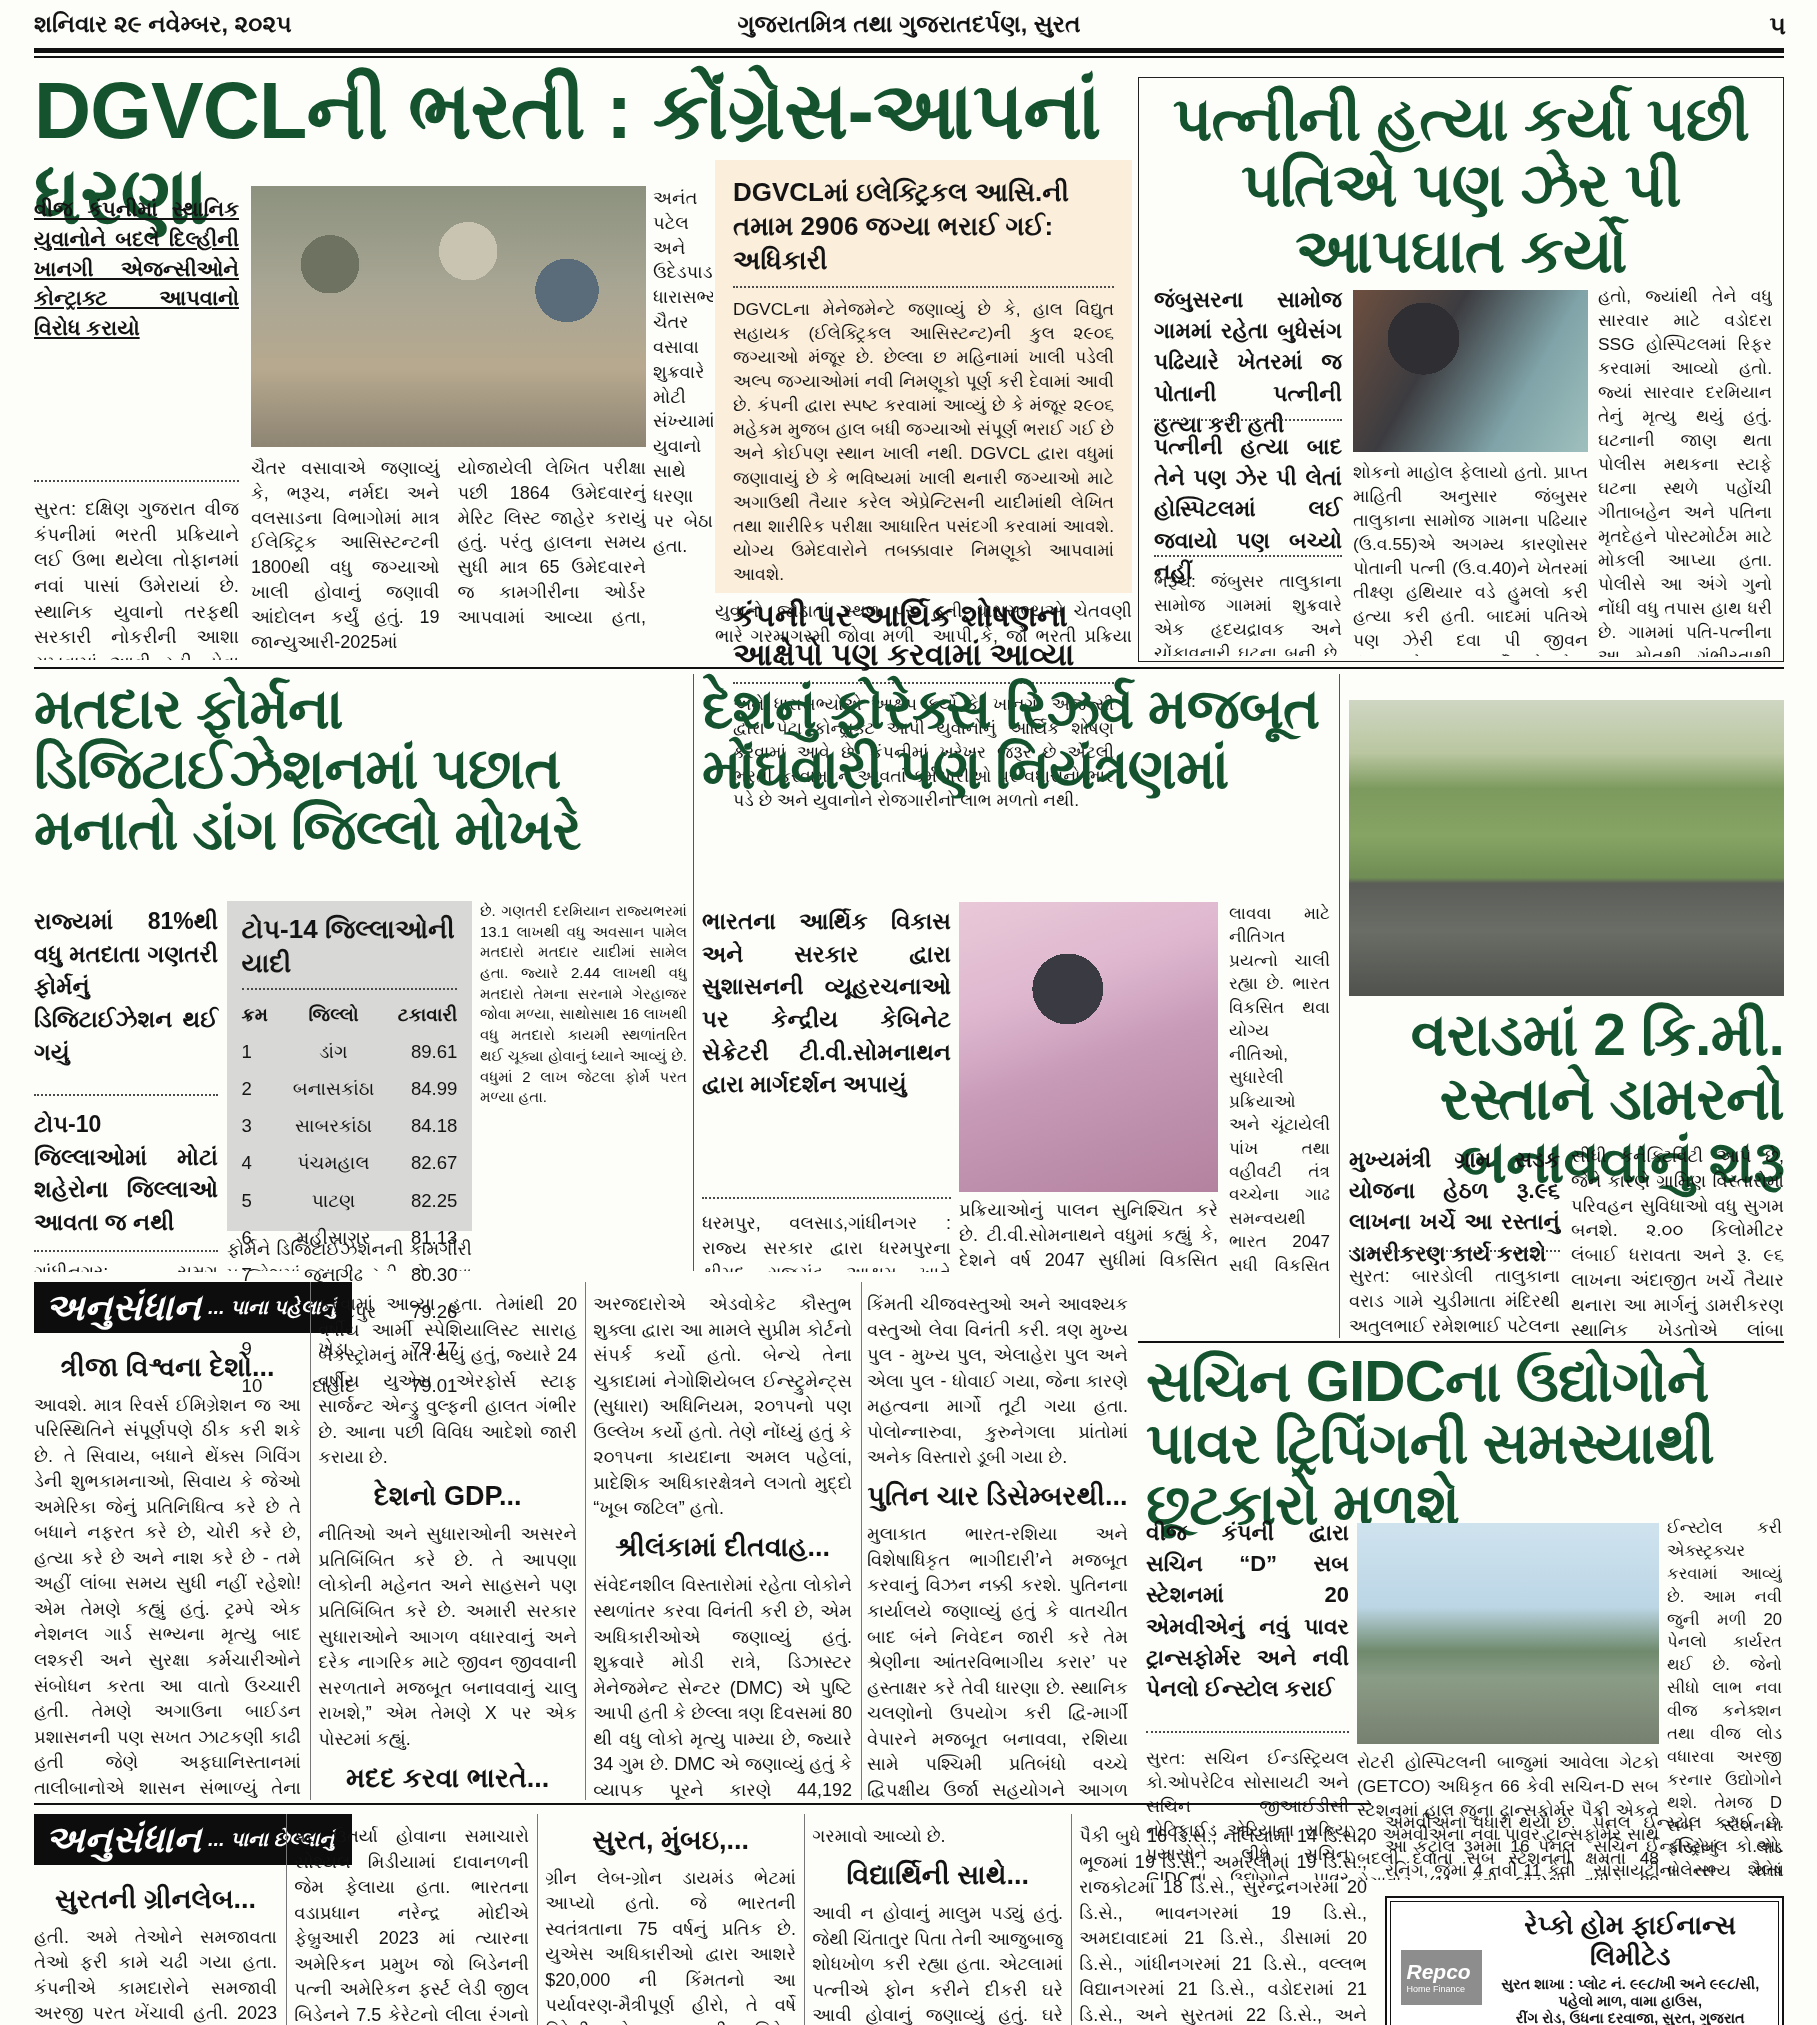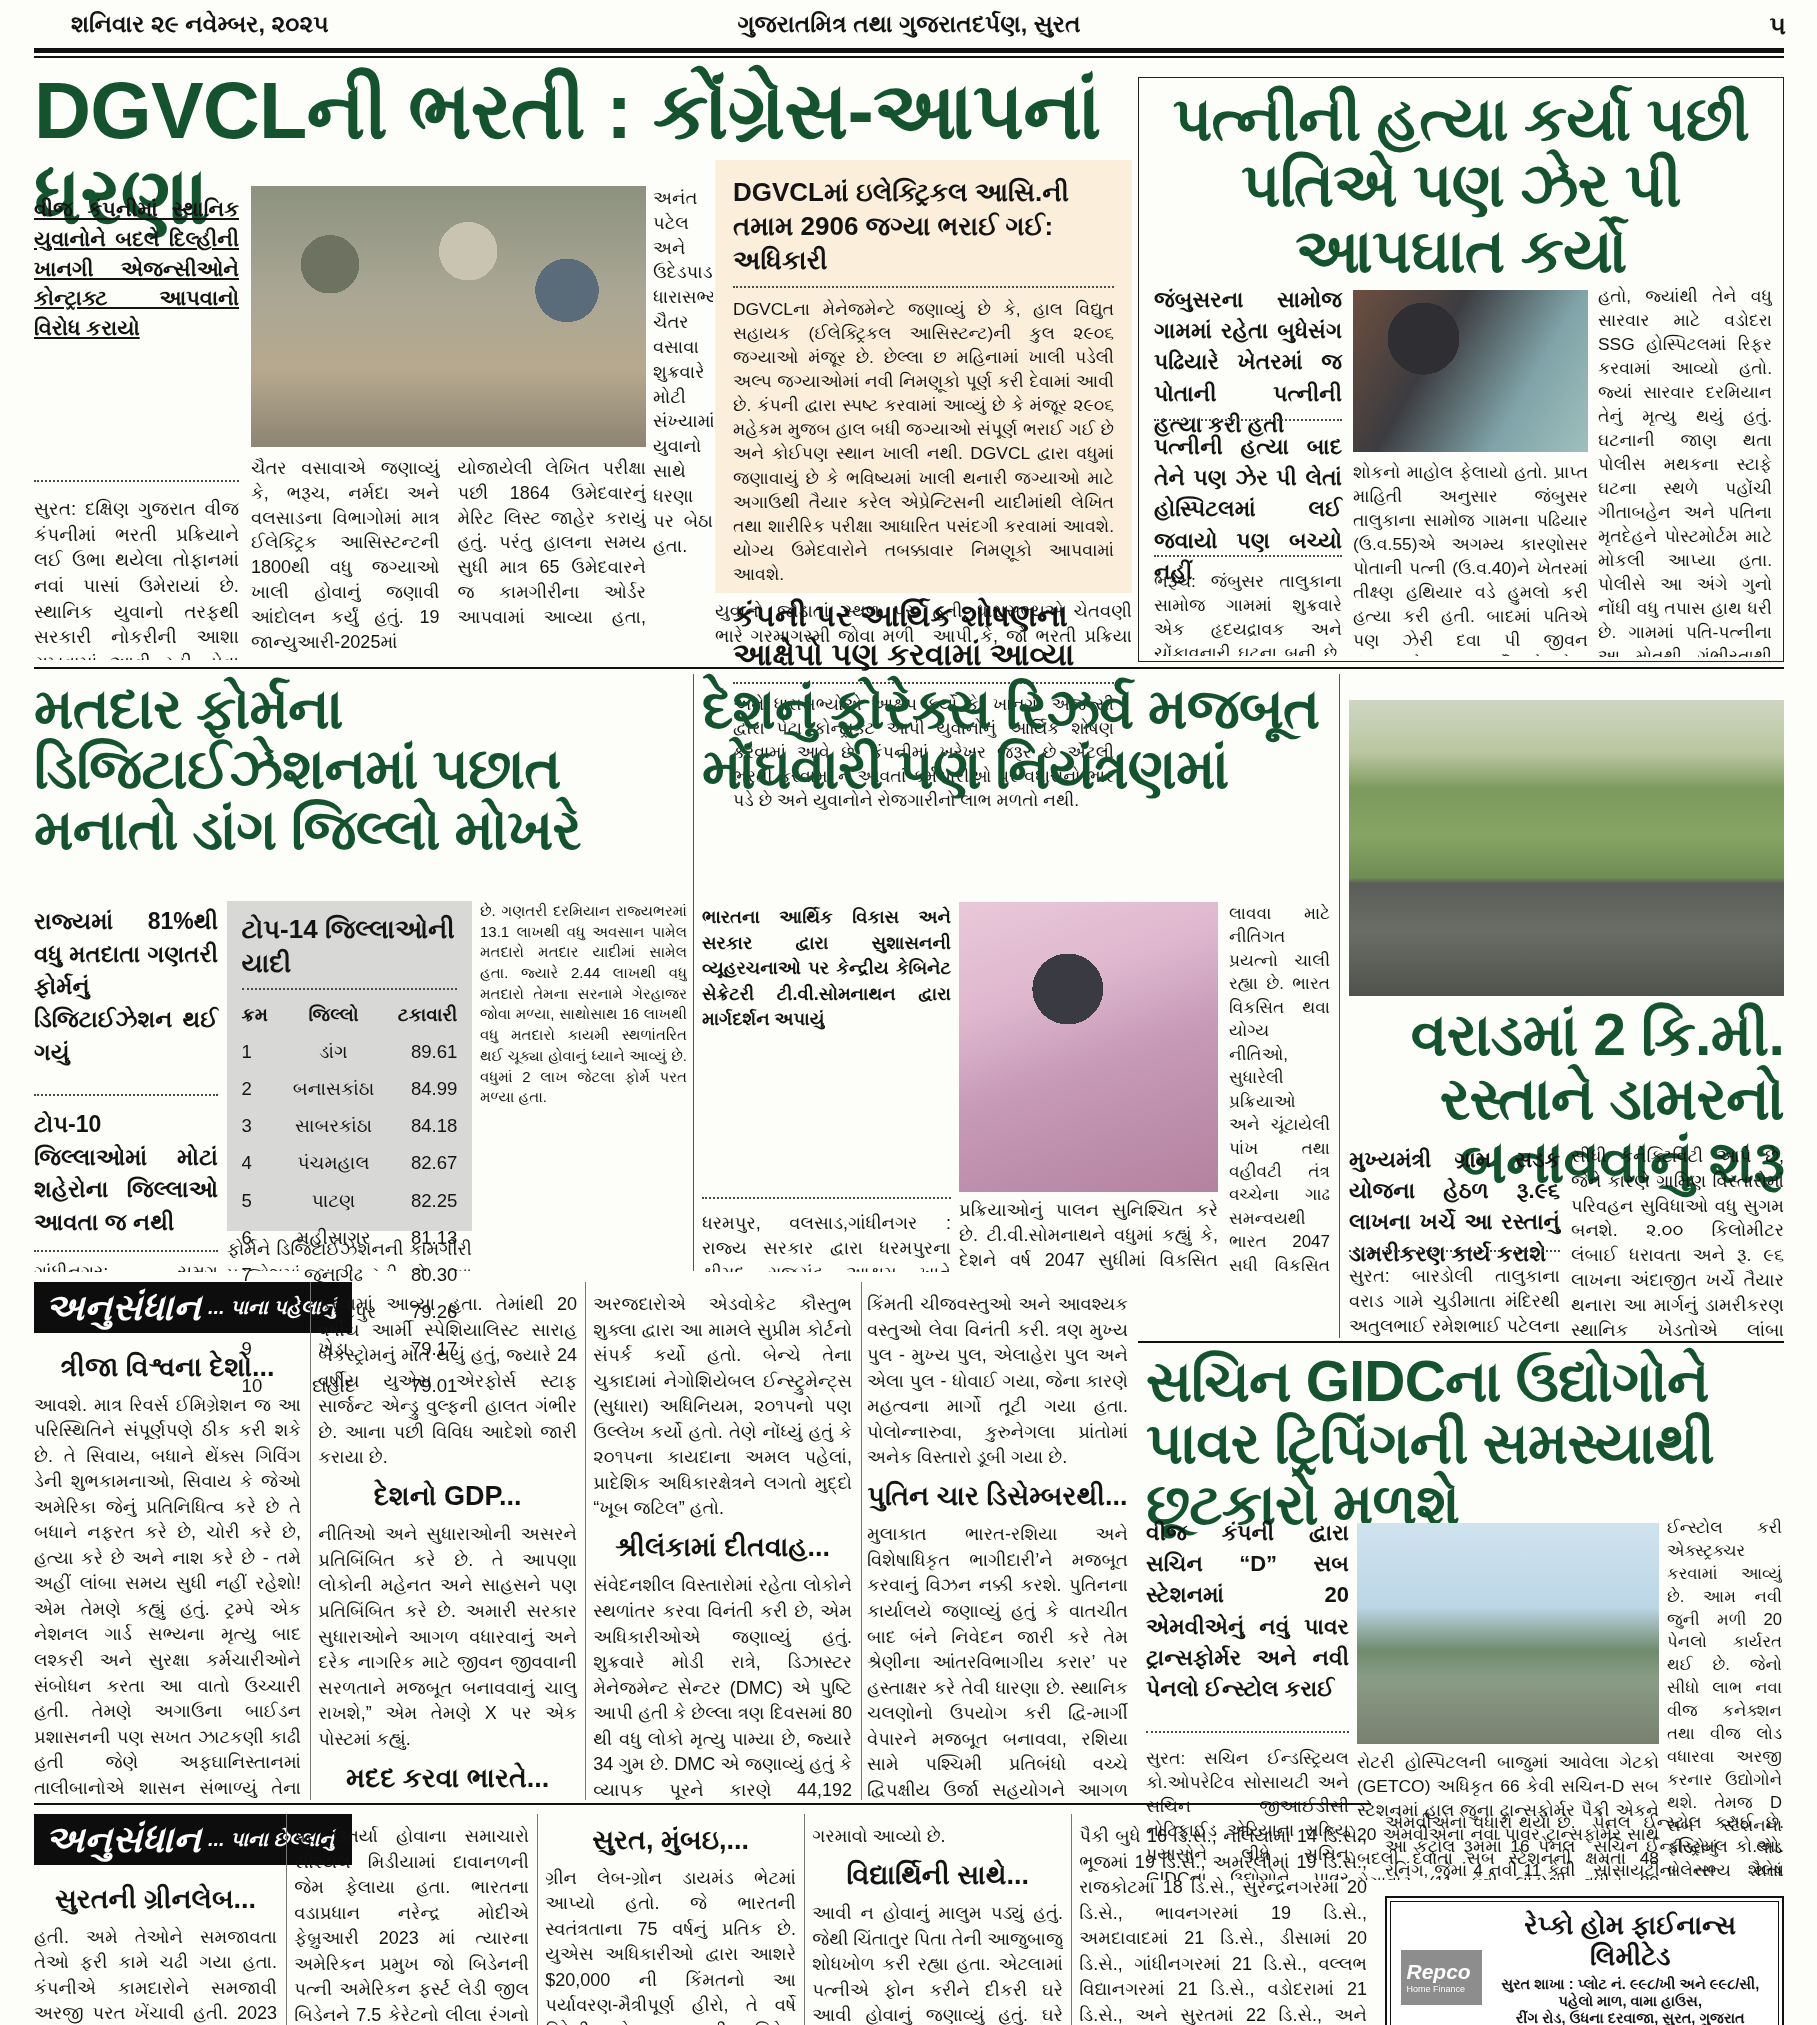--- a/index.html
+++ b/index.html
@@ -29,21 +29,21 @@
   .trow{display:flex;font-size:18.6px;line-height:2.0;}
   .trow .c1{width:45px;}
   .trow .c2{flex:1;text-align:center;}
   .trow .c3{width:77px;text-align:right;}
 </style>
 </head>
 <body>
 
 <div id="page">
 
-  <div class="abs b" style="left:34px;top:10.5px;width:486px;font-size:23.5px;margin-left:37px;">શનિવાર ૨૯ નવેમ્બર, ૨૦૨૫</div>
+  <div class="abs b" style="left:34px;top:10.5px;width:486px;font-size:23.5px;">શનિવાર ૨૯ નવેમ્બર, ૨૦૨૫</div>
   <div class="abs b ctr" style="left:585px;top:10.5px;width:648px;font-size:23.5px;">ગુજરાતમિત્ર તથા ગુજરાતદર્પણ, સુરત</div>
   <div class="abs b" style="left:1754px;top:10.5px;width:32px;font-size:25px;text-align:right;">૫</div>
   <div class="abs rule" style="left:34px;top:48px;width:1750px;height:4.9px;"></div>
   <div class="abs rule" style="left:34px;top:56px;width:1750px;height:1.6px;"></div>
 
   <div class="abs hl" style="left:34px;top:68px;width:1094px;font-size:79px;">DGVCLની ભરતી : કોંગ્રેસ-આપનાં ધરણા</div>
   <div class="abs lead just" style="left:34px;top:194px;width:205px;font-size:21px;text-decoration:underline;">વીજ કંપનીમાં સ્થાનિક યુવાનોને બદલે દિલ્હીની ખાનગી એજન્સીઓને કોન્ટ્રાક્ટ આપવાનો વિરોધ કરાયો</div>
   <div class="abs dot" style="left:34px;top:480px;width:205px;"></div>
   <div class="abs bd just" style="left:34px;top:496px;width:205px;height:164px;font-size:18.6px;overflow:hidden;">સુરત: દક્ષિણ ગુજરાત વીજ કંપનીમાં ભરતી પ્રક્રિયાને લઈ ઉભા થયેલા તોફાનમાં નવાં પાસાં ઉમેરાયાં છે. સ્થાનિક યુવાનો તરફથી સરકારી નોકરીની આશા રાખવામાં આવી રહી હોવા છતાં કંપની દ્વારા ખાનગી એજન્સીઓ મારફતે જ વધુ કર્મચારીઓની નિમણૂક કરવામાં આવી રહી હોવાનો પ્રશ્ન વધુ તીવ્ર બન્યો છે. કંપની વિરૂદ્ધ ચીમકી ઉચ્ચારતાં કોંગ્રેસ પારાસભ્ય ધરણા પર બેઠા હતા.</div>
 
@@ -146,21 +146,21 @@
         <span class="c3">79.01</span>
       </div>
   </div>
   <div class="abs bd just" style="left:227px;top:1237px;width:245px;height:34px;font-size:18px;overflow:hidden;">ફોર્મને ડિજિટાઈઝેશનની કામગીરી પુરજોશમાં ચાલી રહી છે. આ કામગીરીમાં 89.28 % ગણતરી ફોર્મના ડિજિટાઈઝેશન સાથે ડાંગ જિલ્લો મોખરે છે. જ્યારે અન્ય જિલ્લાઓમાં પણ ડિજિટાઈઝેશનની કામગીરી પ્રગતિમાં છે.</div>
   <div class="abs bd just" style="left:480px;top:901px;width:207px;height:371px;font-size:15px;overflow:hidden;">છે. ગણતરી દરમિયાન રાજ્યભરમાં 13.1 લાખથી વધુ અવસાન પામેલ મતદારો મતદાર યાદીમાં સામેલ હતા. જ્યારે 2.44 લાખથી વધુ મતદારો તેમના સરનામે ગેરહાજર જોવા મળ્યા, સાથોસાથ 16 લાખથી વધુ મતદારો કાયમી સ્થળાંતરિત થઈ ચૂક્યા હોવાનું ધ્યાને આવ્યું છે. વધુમાં 2 લાખ જેટલા ફોર્મ પરત મળ્યા હતા.</div>
   <div class="abs bd just" style="left:34px;top:1260px;width:184px;height:12px;font-size:18px;overflow:hidden;">ગાંધીનગર: સમગ્ર ગુજરાતમાં મતદાર યાદીની ખાસ સઘન સુધારણા ઝુંબેશ હેઠળ મતદાર ગણતરી ફોર્મનું ડિજિટાઈઝેશન હાથ ધરાયું છે. મે 2025ની મતદાર યાદીમાં નોંધાયેલ મતદારોની સરખામણીએ ગુજરાતે ફોર્મના ડિજિટાઈઝેશનમાં સારી કામગીરી કરી છે. રાજ્યના 33 જિલ્લાઓ પૈકી મોટાભાગના જિલ્લાઓમાં 100% ફોર્મ વિતરણ સંપન્ન થયું છે. જ્યારે અમુક જિલ્લાઓમાં 100% વિતરણનું લક્ષ્ય હાંસલ થવા બાકી છે.</div>
 
   <div class="abs vrule" style="left:693px;top:674px;height:597px;"></div>
 
   <div class="abs hl" style="left:702px;top:679px;width:630px;font-size:56px;">દેશનું ફોરેક્સ રિઝર્વ મજબૂત મોંઘવારી પણ નિયંત્રણમાં</div>
-  <div class="abs lead just" style="left:702px;top:905px;width:249px;font-size:18px;">ભારતના આર્થિક વિકાસ અને સરકાર દ્વારા સુશાસનની વ્યૂહરચનાઓ પર કેન્દ્રીય કેબિનેટ સેક્રેટરી ટી.વી.સોમનાથન દ્વારા માર્ગદર્શન અપાયું</div>
+  <div class="abs lead just" style="left:702px;top:905px;width:249px;font-size:23px;">ભારતના આર્થિક વિકાસ અને સરકાર દ્વારા સુશાસનની વ્યૂહરચનાઓ પર કેન્દ્રીય કેબિનેટ સેક્રેટરી ટી.વી.સોમનાથન દ્વારા માર્ગદર્શન અપાયું</div>
   <div class="abs dot" style="left:702px;top:1197px;width:249px;"></div>
   <div class="abs bd just" style="left:702px;top:1211px;width:249px;height:61px;font-size:18px;overflow:hidden;">ધરમપુર, વલસાડ,ગાંધીનગર : રાજ્ય સરકાર દ્વારા ધરમપુરના શ્રીમદ્ રાજચંદ્ર આશ્રમ ખાતે યોજાઈ રહેલી ચિંતન શિબિરમાં રાજ્ય સરકાર દ્વારા પ્રશાસન શ્રીમદ્ ભક્તિના સાનિધ્યમાં બીજા દિવસે માર્ગદર્શન અપાયું હતું.</div>
   <div class="abs photo" style="left:959px;top:902px;width:259px;height:290px;background:
       radial-gradient(circle at 42% 30%, #3a3a42 0 14%, transparent 14%),
       linear-gradient(160deg,#e9c8d8 0%, #dfb8cf 30%, #c79ab8 55%, #b3829f 100%);"></div>
   <div class="abs bd just" style="left:959px;top:1198px;width:259px;height:73px;font-size:18px;overflow:hidden;">પ્રક્રિયાઓનું પાલન સુનિશ્ચિત કરે છે. ટી.વી.સોમનાથને વધુમાં કહ્યું કે, દેશને વર્ષ 2047 સુધીમાં વિકસિત રાષ્ટ્રના રૂપે આગળ ધપાવવાના ધ્યેય પ્રતિબંધનું પાલન સુનિશ્ચિત કરે છે.</div>
   <div class="abs bd just" style="left:1229px;top:902px;width:101px;height:369px;font-size:17px;overflow:hidden;">લાવવા માટે નીતિગત પ્રયત્નો ચાલી રહ્યા છે. ભારત વિકસિત થવા યોગ્ય નીતિઓ, સુધારેલી પ્રક્રિયાઓ અને ચૂંટાયેલી પાંખ તથા વહીવટી તંત્ર વચ્ચેના ગાઢ સમન્વયથી ભારત 2047 સુધી વિકસિત રાષ્ટ્ર બનવાનું લક્ષ્ય ચોક્કસ હાંસલ કરી શકે તેવો વિશ્વાસ તેમણે વ્યક્ત કર્યો. તેમણે વધુમાં કહ્યું કે, ભારતનું ફોરેક્સ રિઝર્વ મજબૂત છે, મોંઘવારી નિયંત્રણમાં છે. રોજગાર સર્જનનું વૃદ્ધિ થઈ રહી છે અને રાજકોષીય સ્થિતિ સ્થિર છે.</div>
 
   <div class="abs vrule" style="left:1339px;top:674px;height:664px;"></div>
   <div class="abs photo" style="left:1349px;top:700px;width:435px;height:296px;background:

